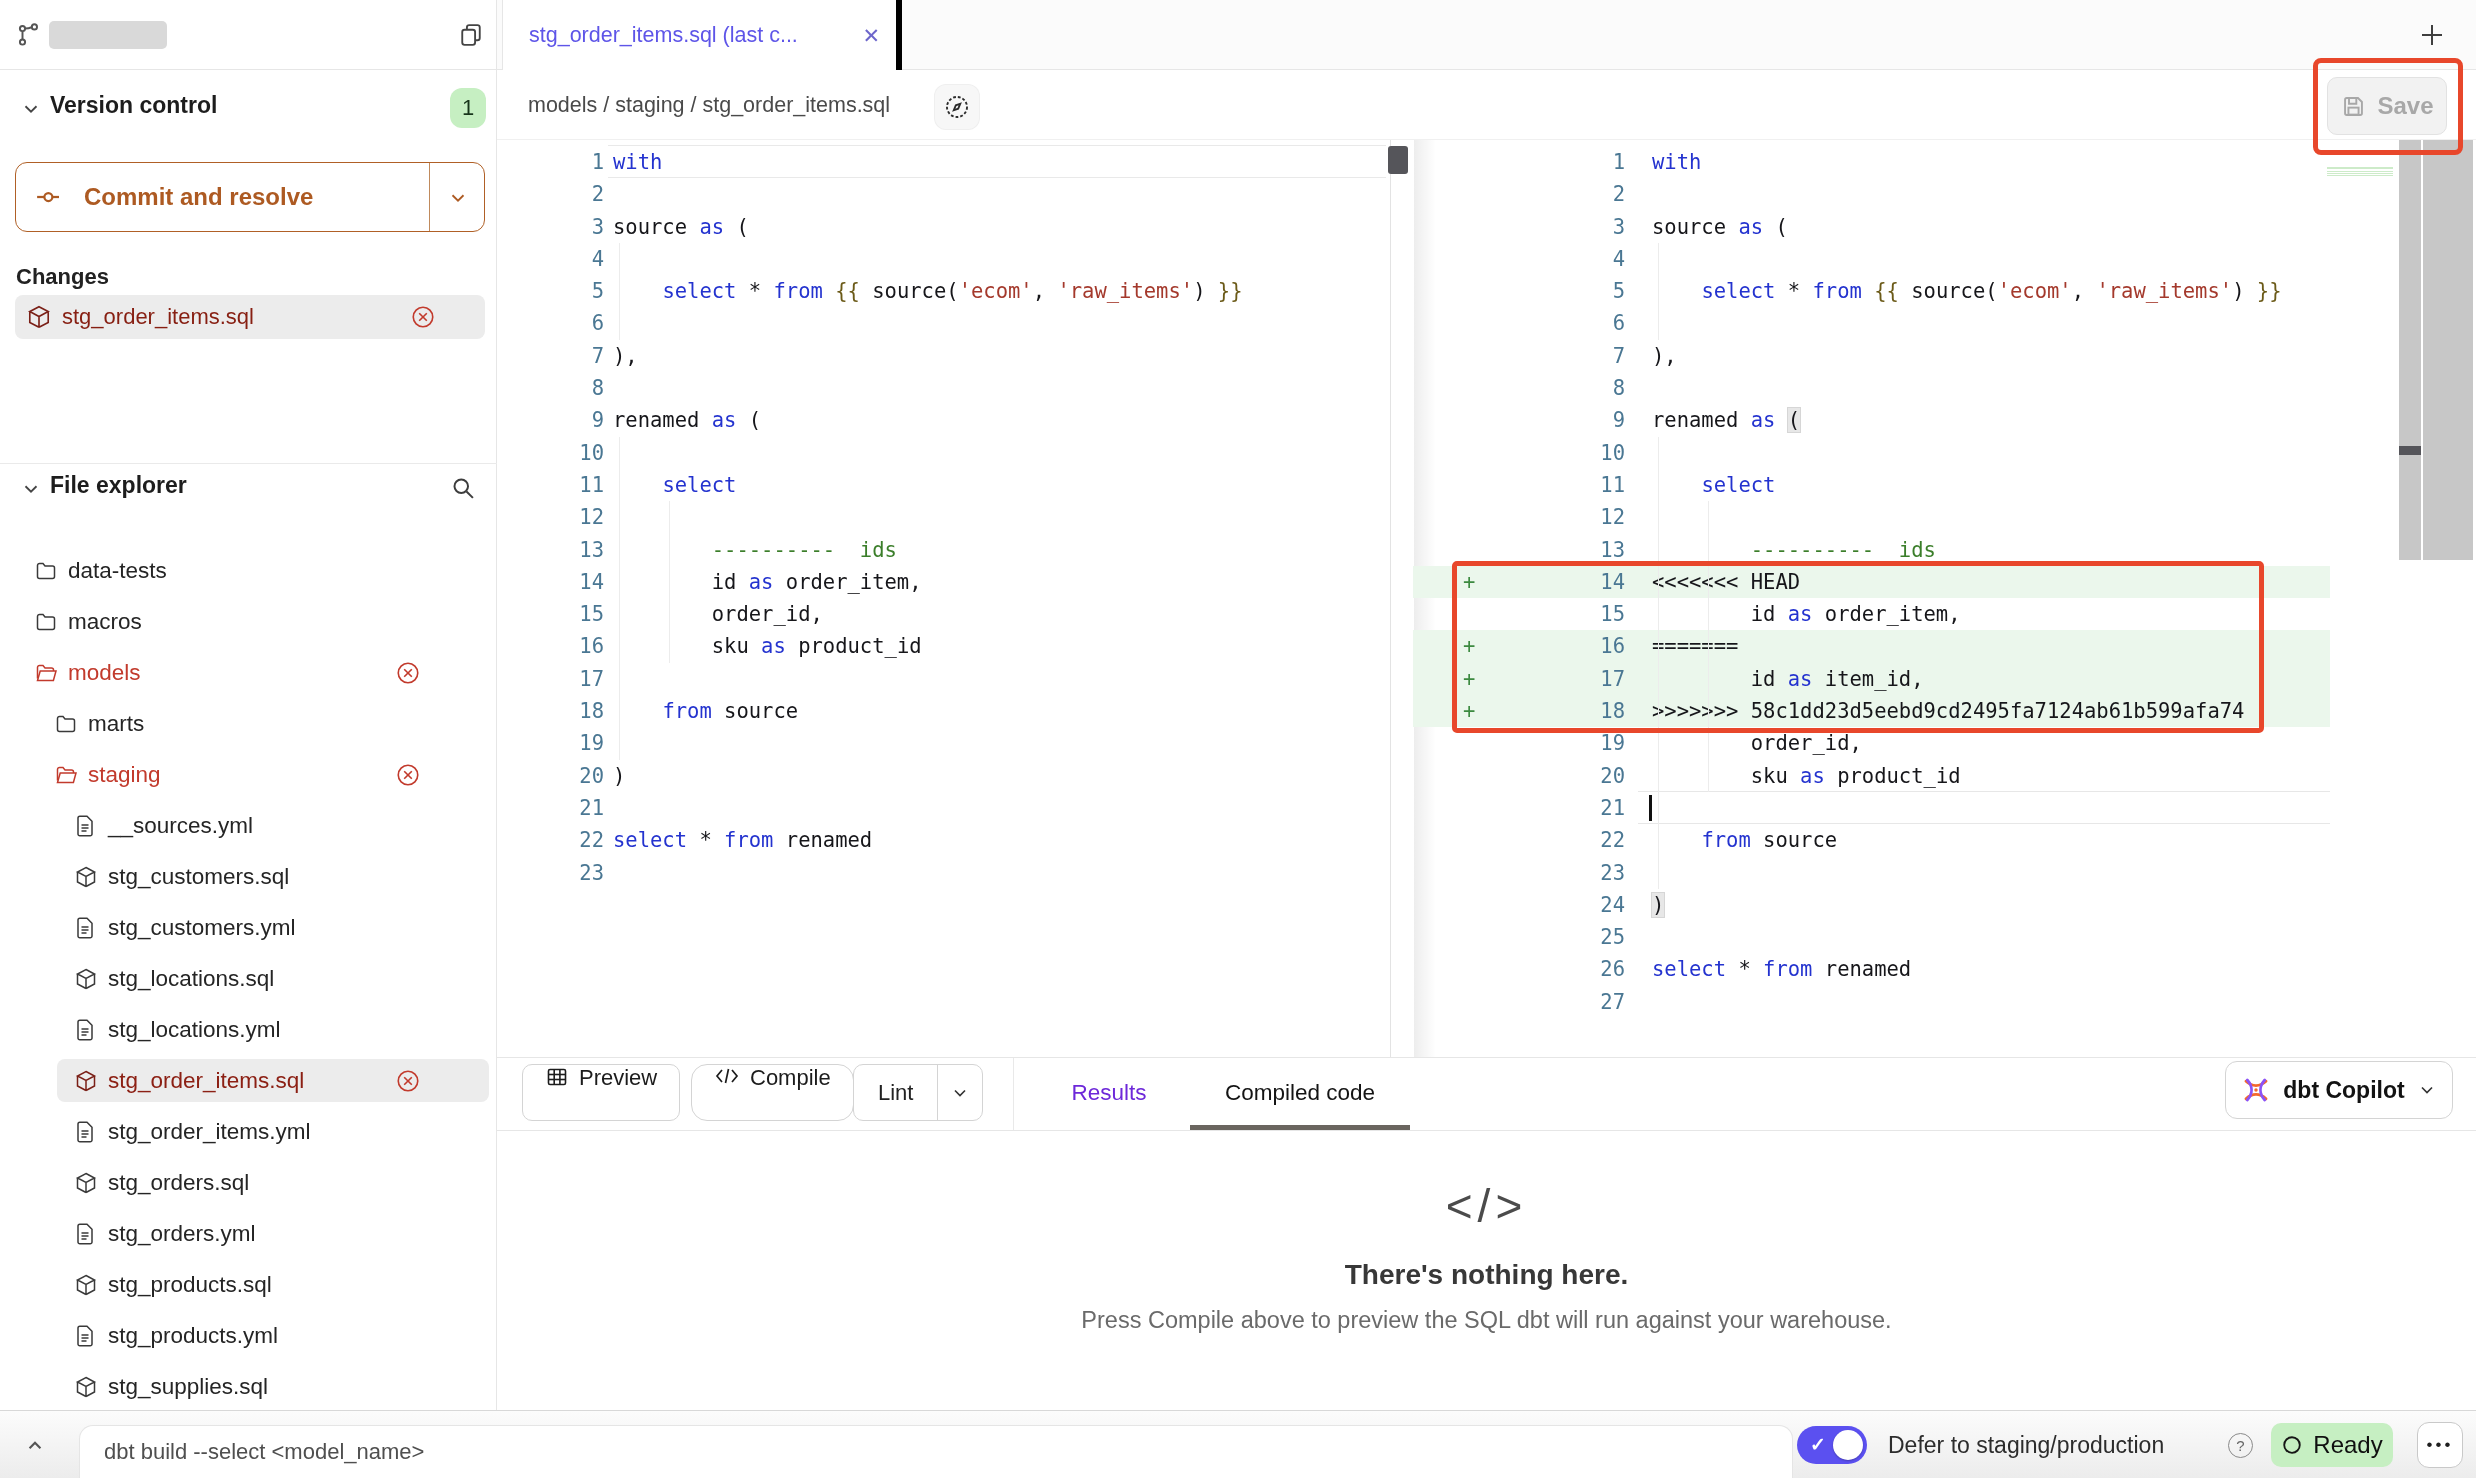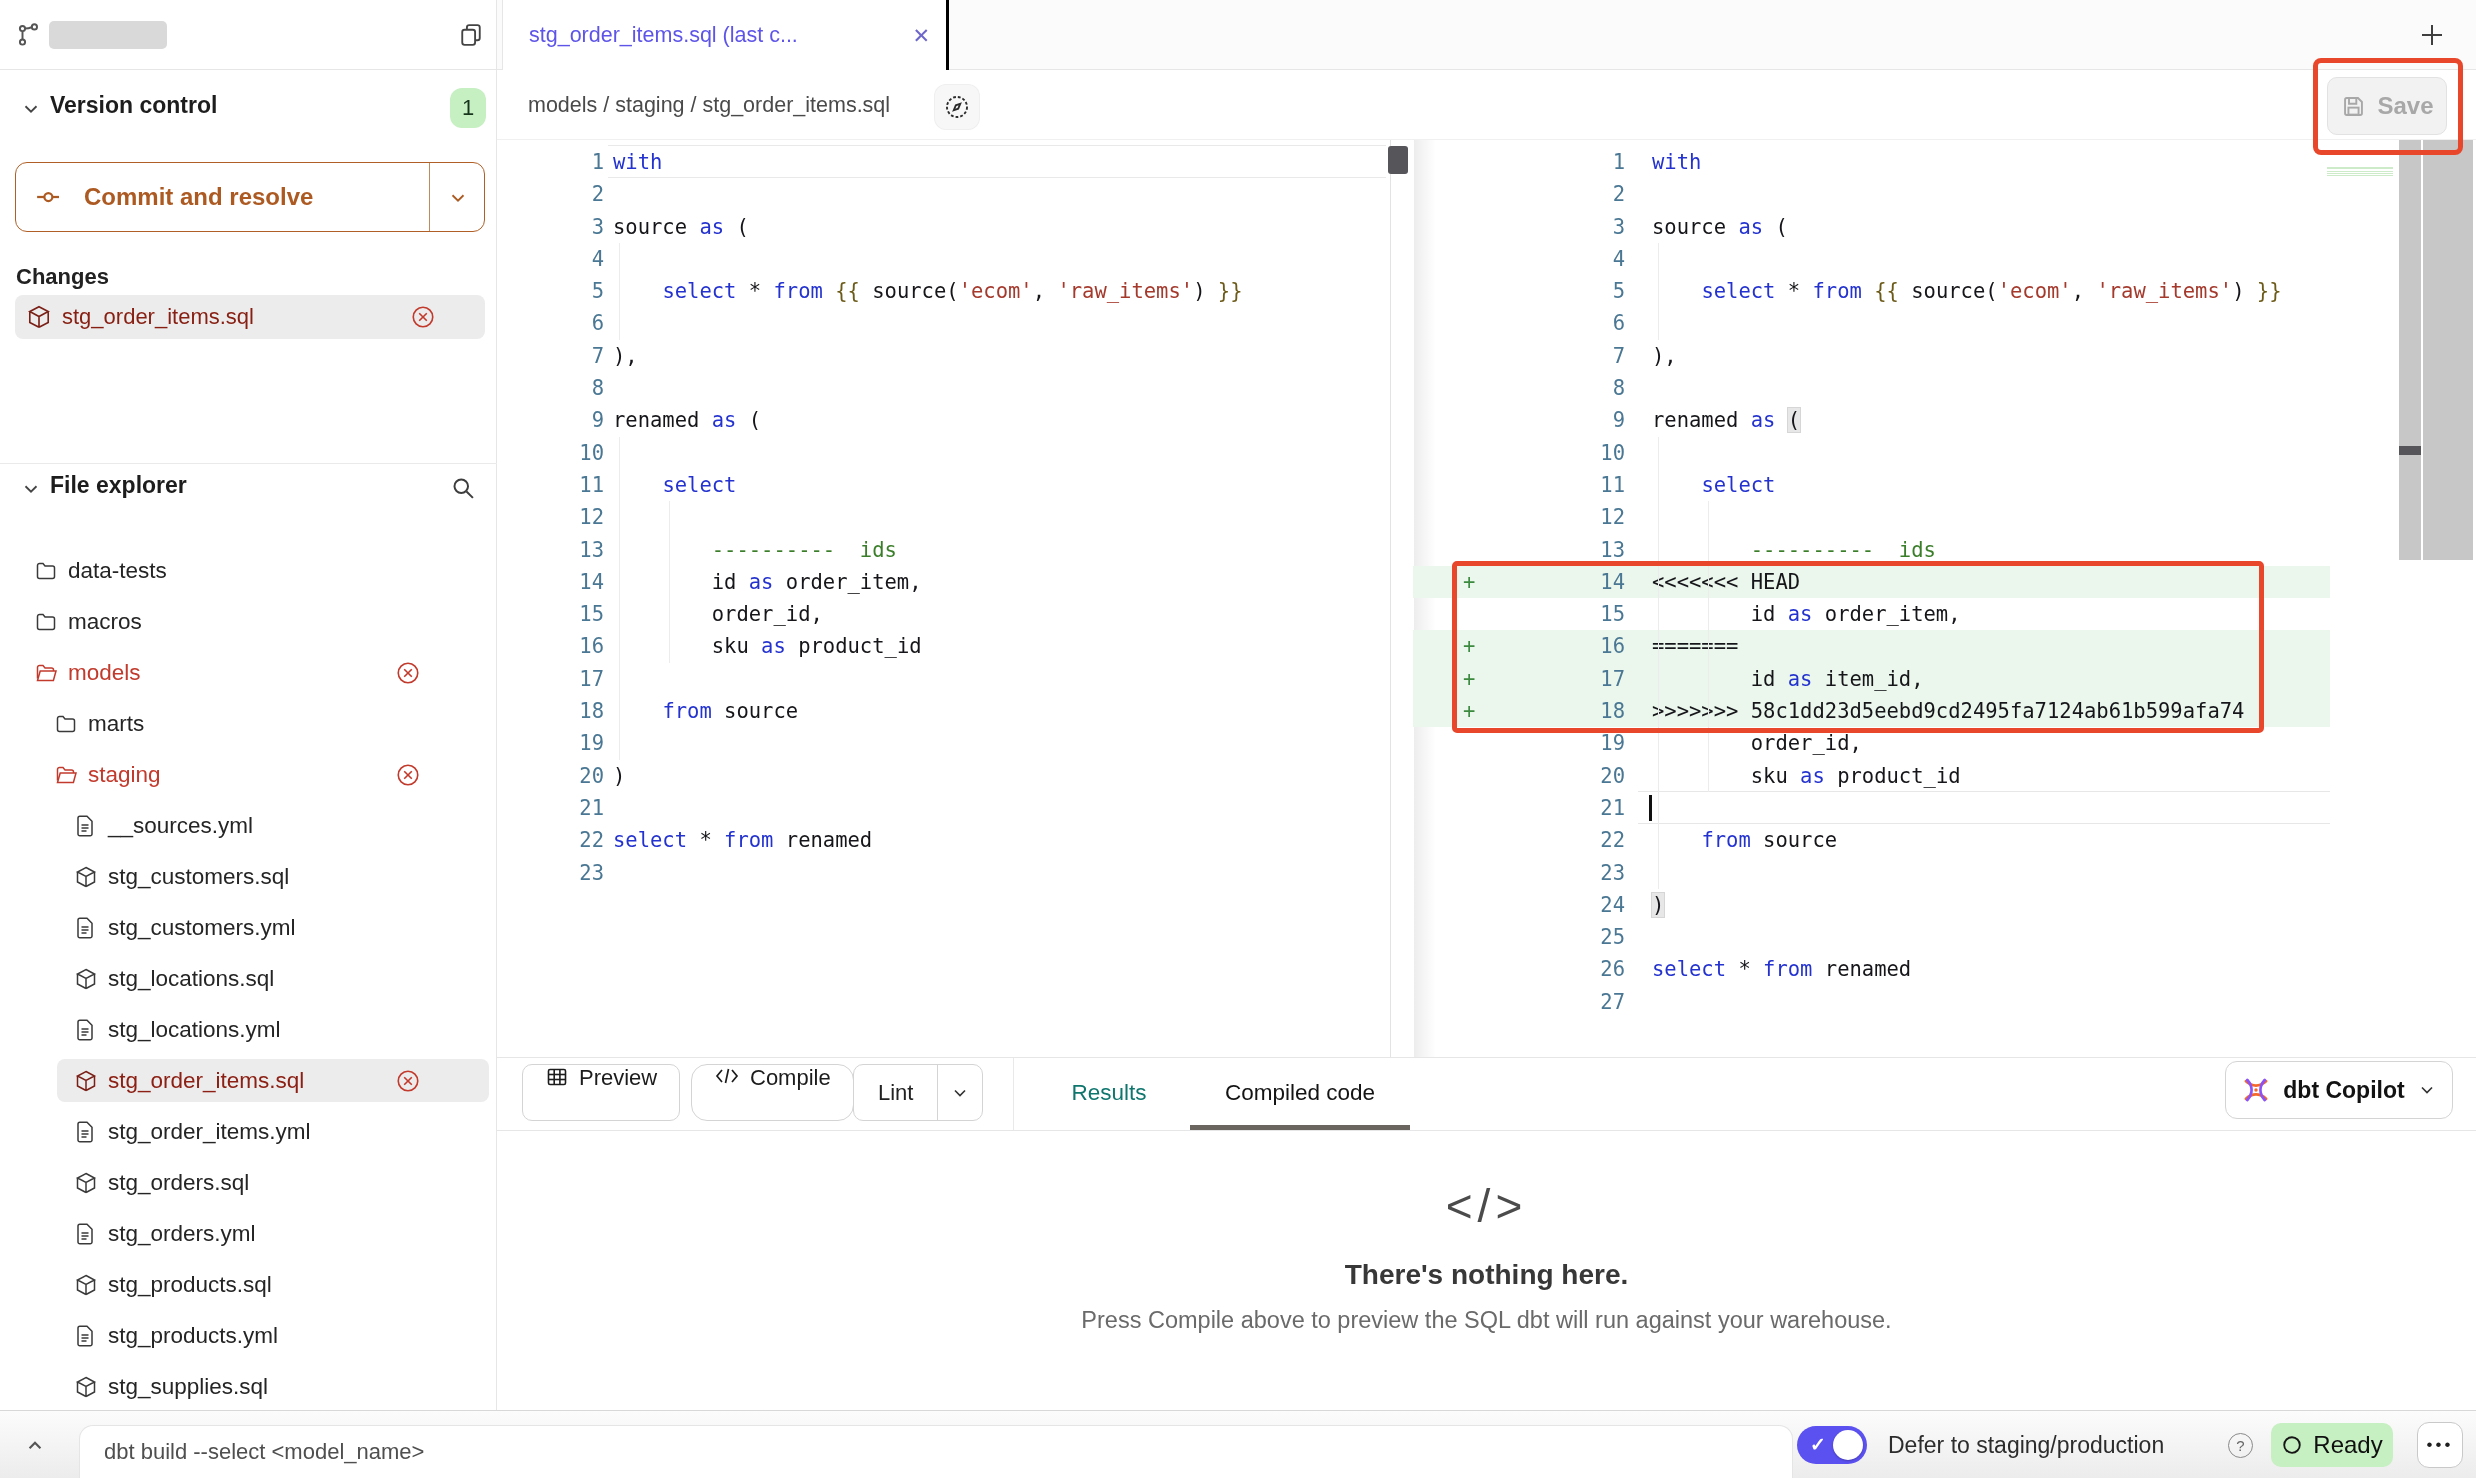--- a/index.html
+++ b/index.html
@@ -7,22 +7,22 @@
        font-family:"Liberation Sans",sans-serif;color:#222;-webkit-font-smoothing:antialiased;}
   .abs{position:absolute;}
   svg{display:block;}
 
   
   #topbar-left{left:0;top:0;width:497px;height:70px;background:#fff;
     border-bottom:1px solid #e6e6e6;border-right:1px solid #e6e6e6;box-sizing:border-box;}
   .branch-ph{left:49px;top:21px;width:118px;height:28px;background:#d9d9d9;border-radius:5px;}
   #tabbar{left:497px;top:0;width:1979px;height:70px;background:#fbfbfb;
     border-bottom:1px solid #e6e6e6;box-sizing:border-box;}
-  #tab{left:5px;top:0;width:447px;height:70px;background:#fff;border-left:1px solid #e6e6e6;
-    border-right:3px solid #000000;box-sizing:border-box;display:flex;align-items:center;}
+  #tab{left:5px;top:0;width:400px;height:70px;background:#fff;border-left:1px solid #e6e6e6;
+    border-right:6px solid #000000;box-sizing:border-box;display:flex;align-items:center;}
   #tab .lbl{margin-left:26px;font-size:21.5px;color:#5e55e8;white-space:nowrap;overflow:hidden;max-width:310px;}
   #tab .close{position:absolute;right:16px;top:50%;transform:translateY(-50%);font-size:21px;color:#6d66cb;line-height:1;}
   #newtab{right:26px;top:17px;width:36px;height:36px;display:flex;align-items:center;justify-content:center;}
 
   
   #sidebar{left:0;top:70px;width:497px;height:1340px;background:#fff;
     border-right:1px solid #e6e6e6;box-sizing:border-box;}
   .sec-title{font-size:23px;font-weight:600;color:#1d1d1d;}
   .chev{stroke:#444;stroke-width:2;fill:none;}
   #vc-badge{left:450px;top:18px;width:36px;height:40px;border-radius:12px;background:#c6efc2;
@@ -99,21 +99,21 @@
   #toolbar{left:497px;top:1057px;width:1979px;height:74px;background:#fff;
     border-top:1px solid #e6e6e6;border-bottom:1px solid #e6e6e6;box-sizing:border-box;}
   .tbtn{position:absolute;top:6px;height:57px;border:1.5px solid #d4d4d4;border-radius:10px;background:#fff;
     box-sizing:border-box;display:flex;align-items:flex-start;gap:10px;font-size:22px;color:#1c1c1c;padding:0 22px;}
   #lint-group{position:absolute;left:356px;top:6px;height:57px;border:1.5px solid #d4d4d4;border-radius:10px;
     box-sizing:border-box;display:flex;align-items:stretch;background:#fff;}
   #lint-group .seg1{display:flex;align-items:center;padding:0 24px;font-size:22px;}
   #lint-group .seg2{display:flex;align-items:center;justify-content:center;width:44px;border-left:1px solid #d4d4d4;}
   #tb-divider{position:absolute;left:516px;top:0;width:1px;height:72px;background:#e9e9e9;}
   .rtab{position:absolute;top:0;height:69px;display:flex;align-items:center;justify-content:center;font-size:22.5px;}
-  #tab-results{left:552px;width:120px;color:#0f766e;}
+  #tab-results{left:552px;width:120px;color:#6d28d9;}
   #tab-compiled{left:688px;width:230px;color:#141414;}
   #tab-underline{position:absolute;left:693px;bottom:0;width:220px;height:5px;background:#6a655f;}
   #copilot-btn{position:absolute;left:1728px;top:3px;width:228px;height:58px;border:1.5px solid #d4d4d4;
     border-radius:12px;box-sizing:border-box;display:flex;align-items:center;justify-content:center;gap:12px;background:#fff;}
   #copilot-btn .lbl{font-size:23px;font-weight:600;color:#121212;}
 
   
   #results{left:497px;top:1131px;width:1979px;height:279px;background:#fff;}
   #empty{position:absolute;left:0;right:0;top:0;text-align:center;}
   #empty .glyph{margin-top:48px;font-size:46px;font-weight:300;letter-spacing:5px;color:#4b4b4b;

